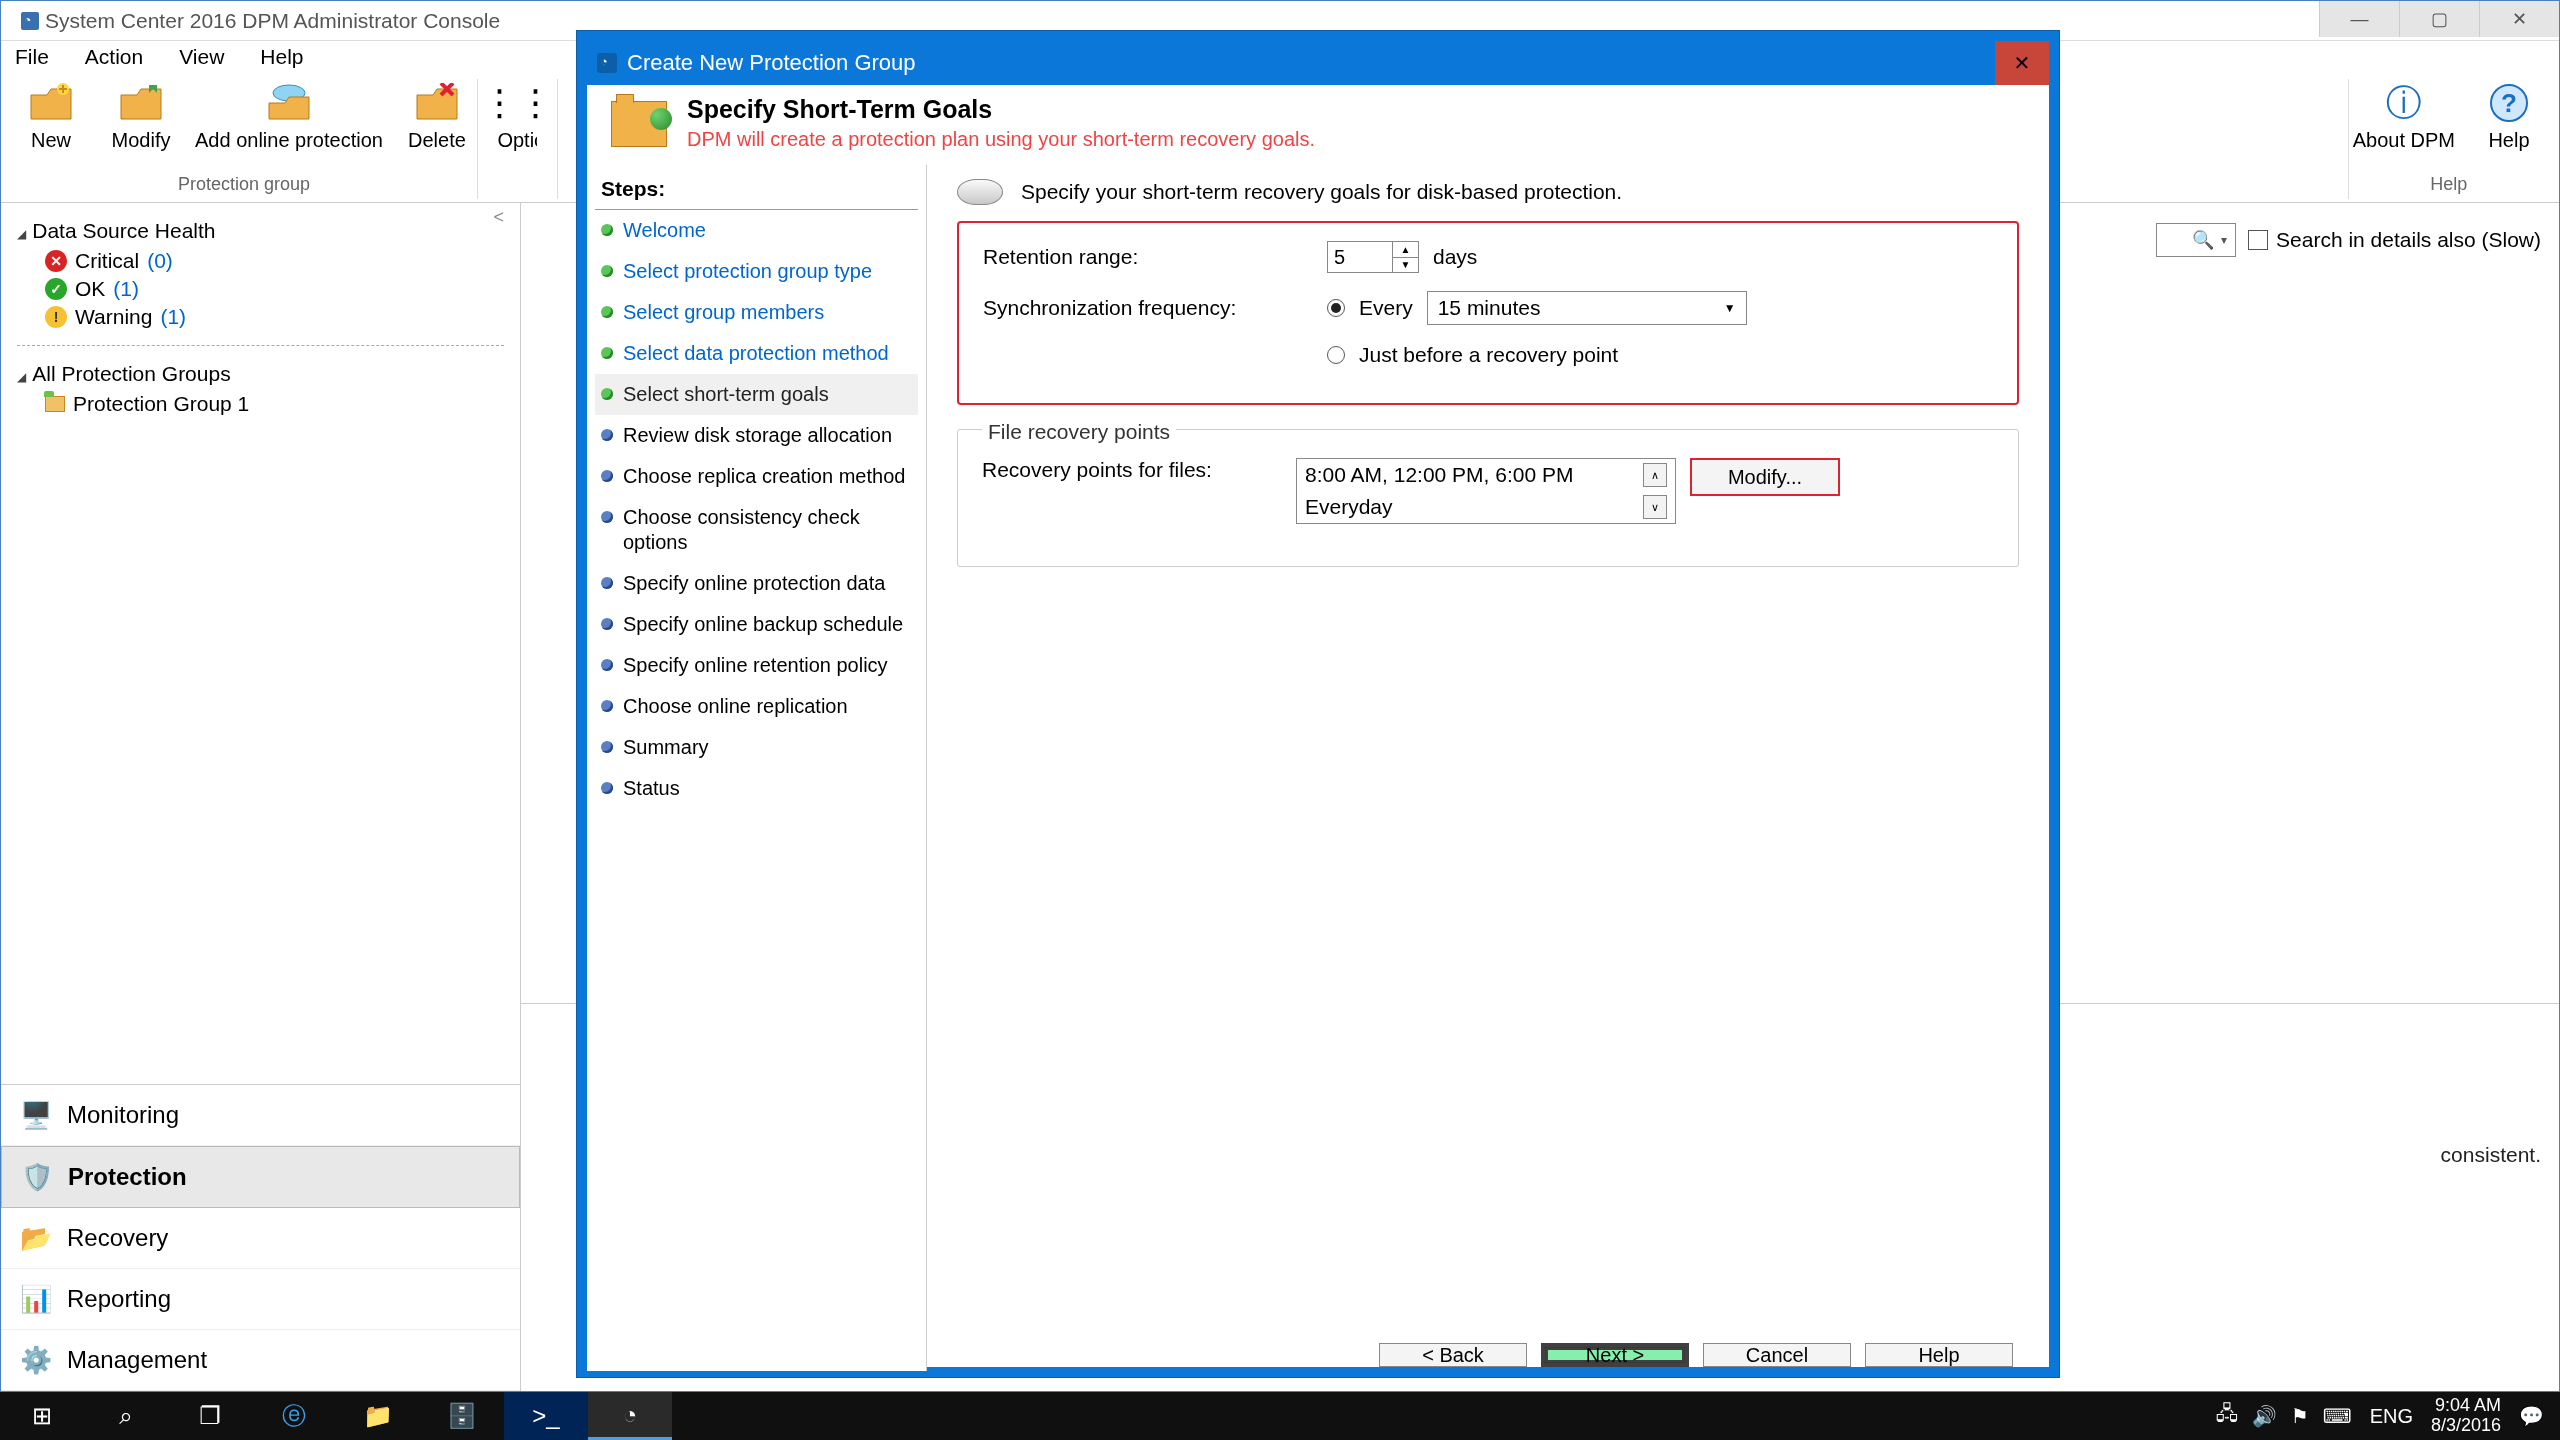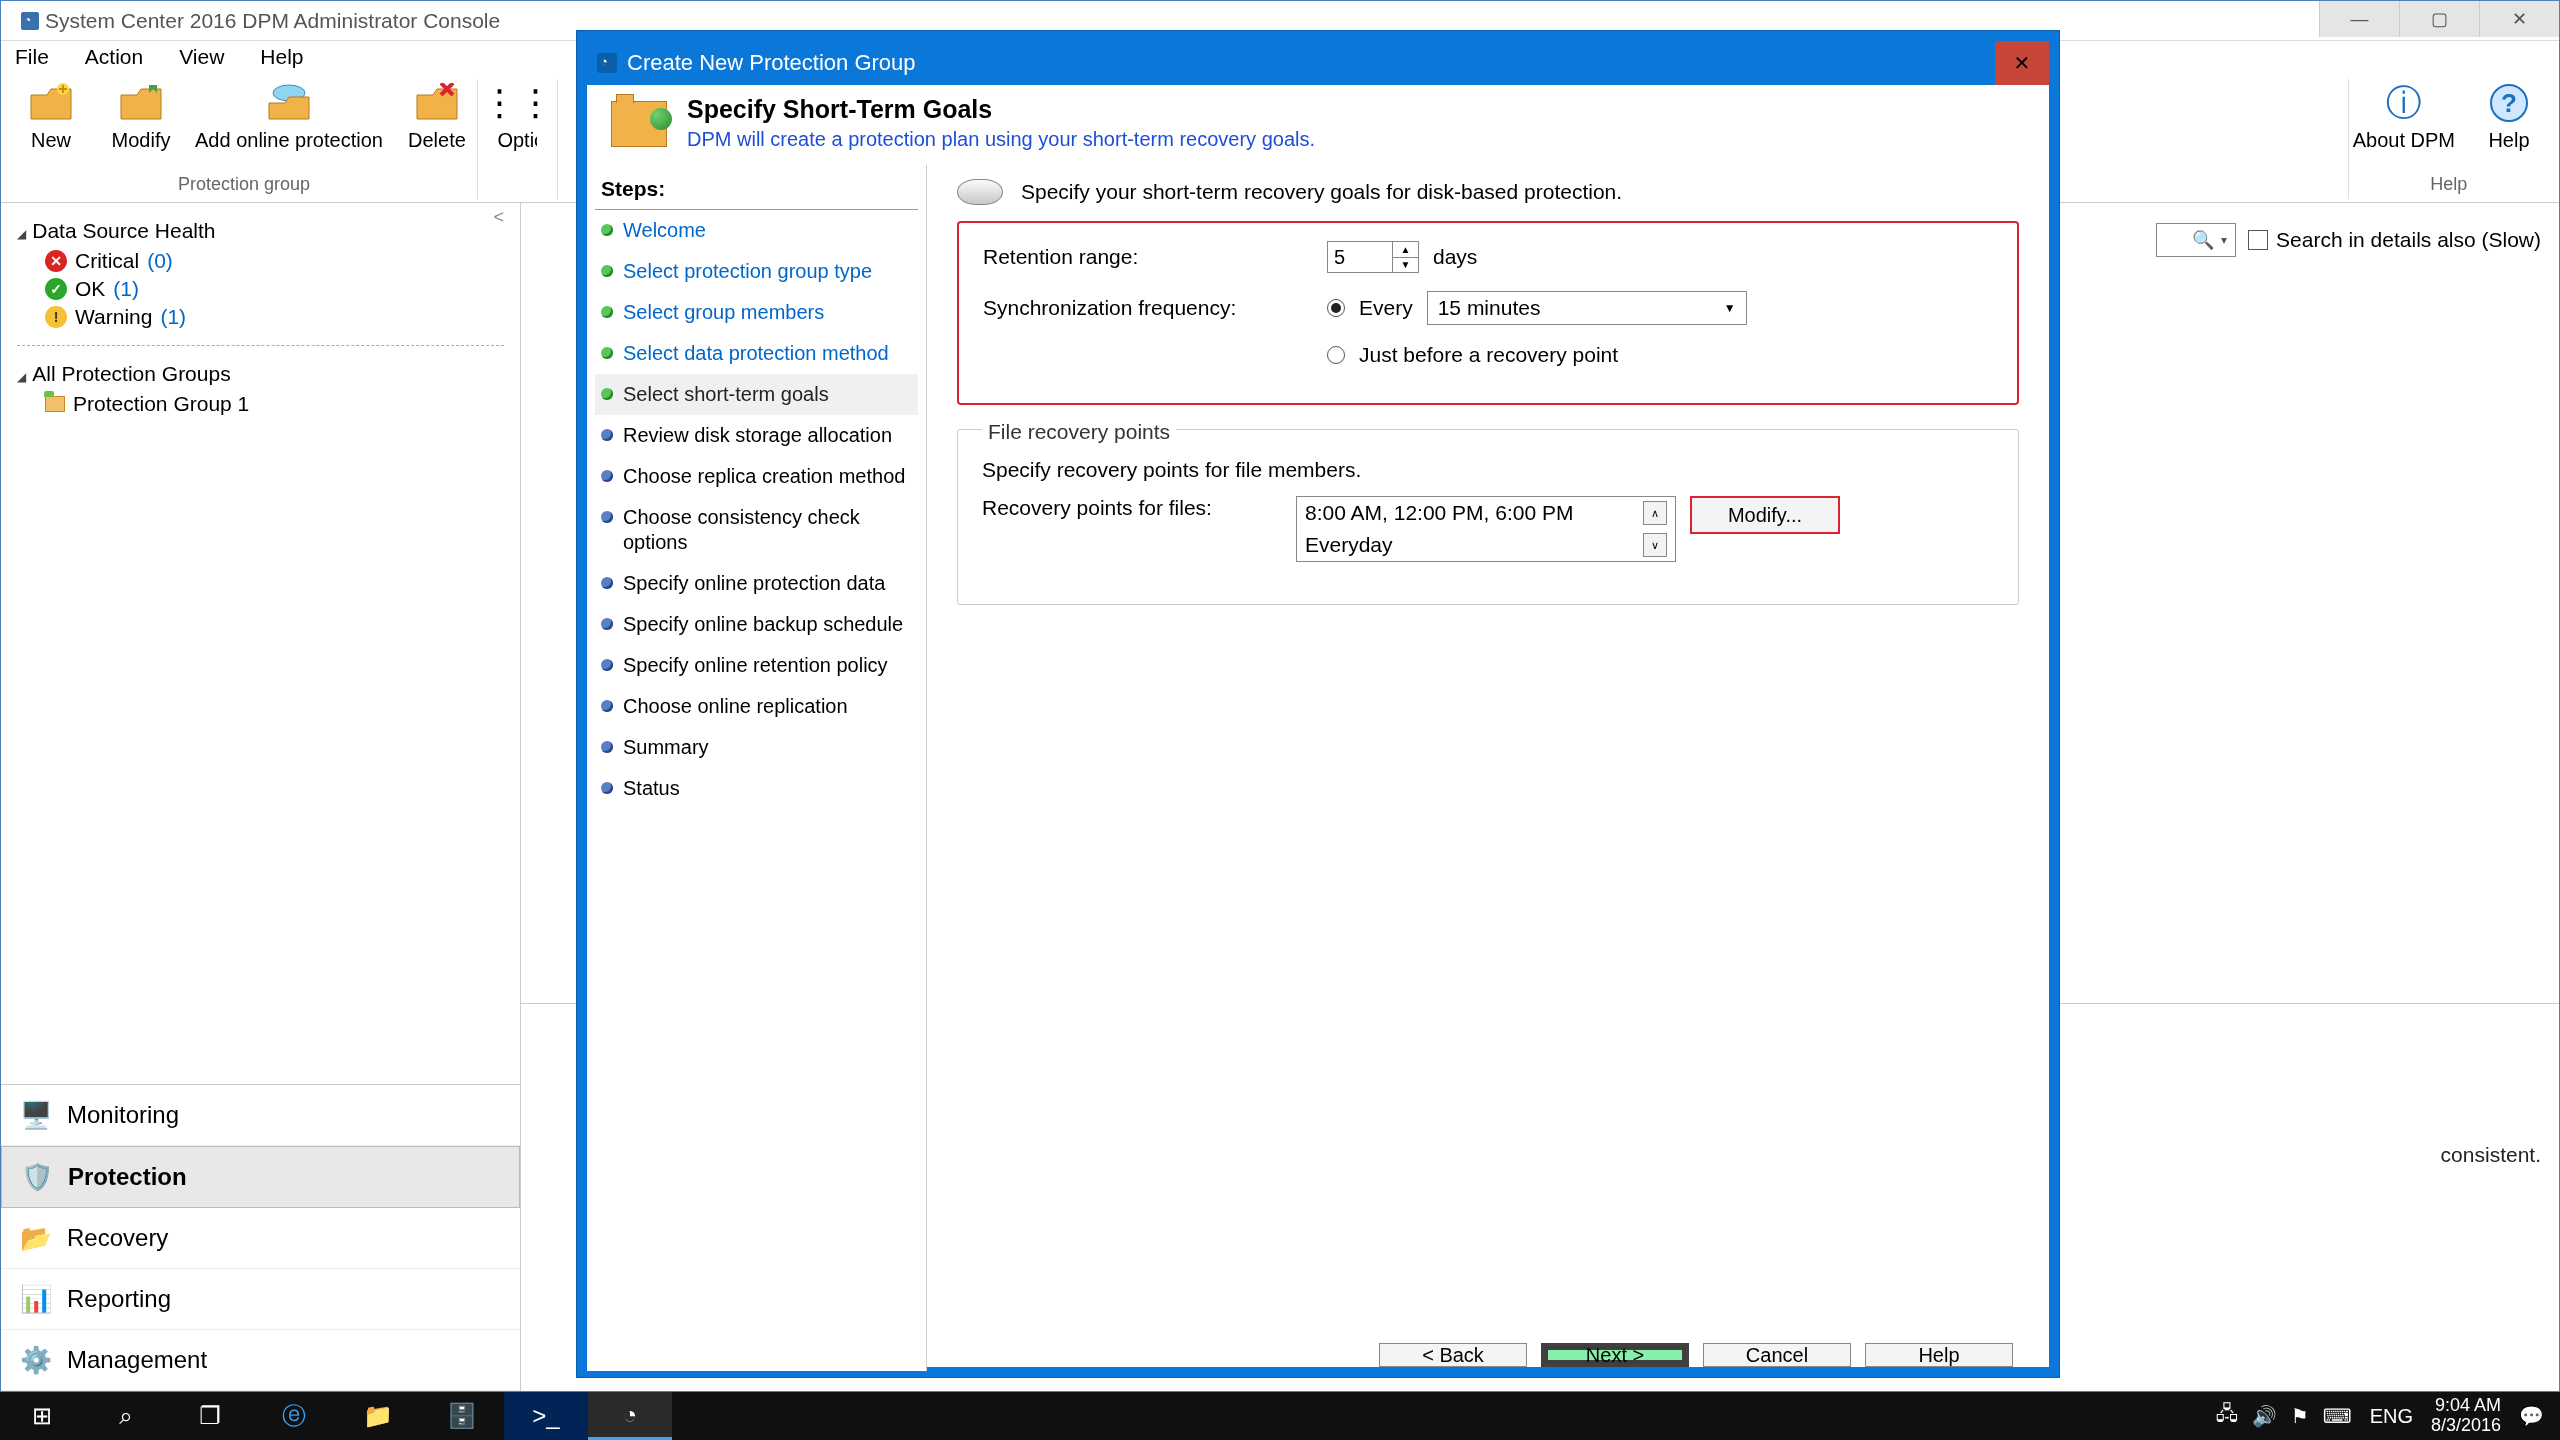--- a/index.html
+++ b/index.html
@@ -63,21 +63,21 @@
 .dialog-titlebar .dt-left { display: flex; align-items: center; gap: 10px; }
 .dialog-titlebar .dt-icon { width: 20px; height: 20px; background: #0a5fa8; border-radius: 3px; display: inline-block; position: relative; }
 .dialog-titlebar .dt-icon::after { content: "◔"; position: absolute; color: #fff; font-size: 13px; top: 1px; left: 3px; }
 .dialog-close { width: 54px; height: 44px; background: #c8453a; color: #000; display: flex; align-items: center; justify-content: center; font-size: 20px; margin-right: -10px; margin-top: 0; }
 
 .dlg-header { display: flex; gap: 20px; padding: 10px 24px 14px 24px; align-items: flex-start; border-bottom: 0; }
 .dlg-header .hdr-icon { width: 56px; height: 46px; background: #f2b24a; border: 1px solid #b77a1a; position: relative; margin-top: 6px; }
 .dlg-header .hdr-icon::before { content: ""; position: absolute; left: 4px; top: -8px; width: 16px; height: 8px; background: #f2b24a; border: 1px solid #b77a1a; border-bottom: none; }
 .dlg-header .hdr-icon::after { content: ""; position: absolute; right: -6px; top: 6px; width: 22px; height: 22px; border-radius: 50%; background: radial-gradient(circle at 30% 30%, #6fd26f, #2a8a2a); }
 .dlg-header h2 { font-size: 25px; font-weight: bold; margin-bottom: 4px; }
-.dlg-header p { font-size: 20px; color: #1d4ed8; }
+.dlg-header p { font-size: 20px; color: #ef4444; }
 
 .dlg-body { display: flex; height: calc(100% - 120px); }
 .steps-col { width: 340px; border-right: 1px solid #ccc; padding: 8px 8px 8px 8px; background: #fff; }
 .steps-col .steps-hdr { font-weight: bold; font-size: 21px; padding: 4px 6px 8px 6px; border-bottom: 1px solid #999; }
 .step { display: flex; gap: 10px; padding: 8px 6px; font-size: 20px; align-items: flex-start; line-height: 1.25; }
 .step .bullet { width: 12px; height: 12px; border-radius: 50%; margin-top: 6px; flex-shrink: 0; }
 .step .bullet.done { background: #58c658; box-shadow: inset -2px -2px 0 #2a8a2a; }
 .step .bullet.pending { background: #5a7fc4; box-shadow: inset -2px -2px 0 #2a4a8a; }
 .step.link { color: #0066cc; }
 .step.current { background: #f0f0f0; color: #222; }
@@ -404,21 +404,20 @@
           </div>
           <div class="form-row">
             <span class="lbl"></span>
             <span class="radio"></span>
             <span>Just before a recovery point</span>
           </div>
         </div>
 
         <div class="group-box">
           <span class="legend">File recovery points</span>
-          <div style="margin-bottom:14px">Specify recovery points for file members.</div>
           <div class="form-row" style="align-items:flex-start">
             <span class="lbl" style="width:300px">Recovery points for files:</span>
             <div class="rp-box">
               <div class="rp-line1">
                 <span>8:00 AM, 12:00 PM, 6:00 PM</span>
                 <span class="side-btn">∧</span>
               </div>
               <div class="rp-line2">
                 <span>Everyday</span>
                 <span class="side-btn">∨</span>

